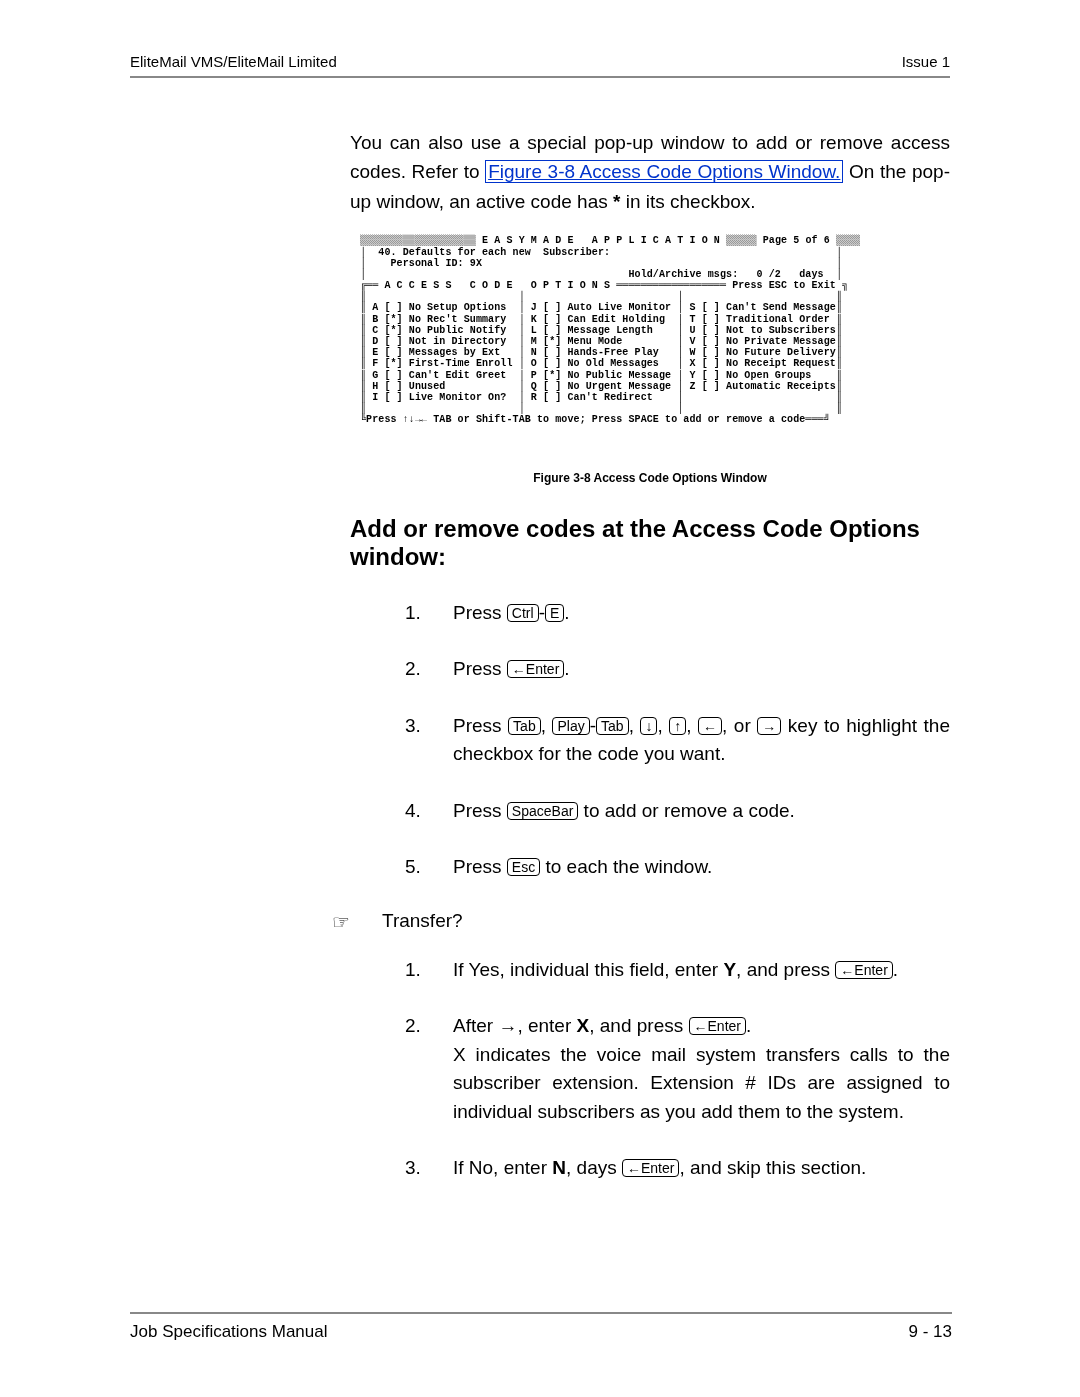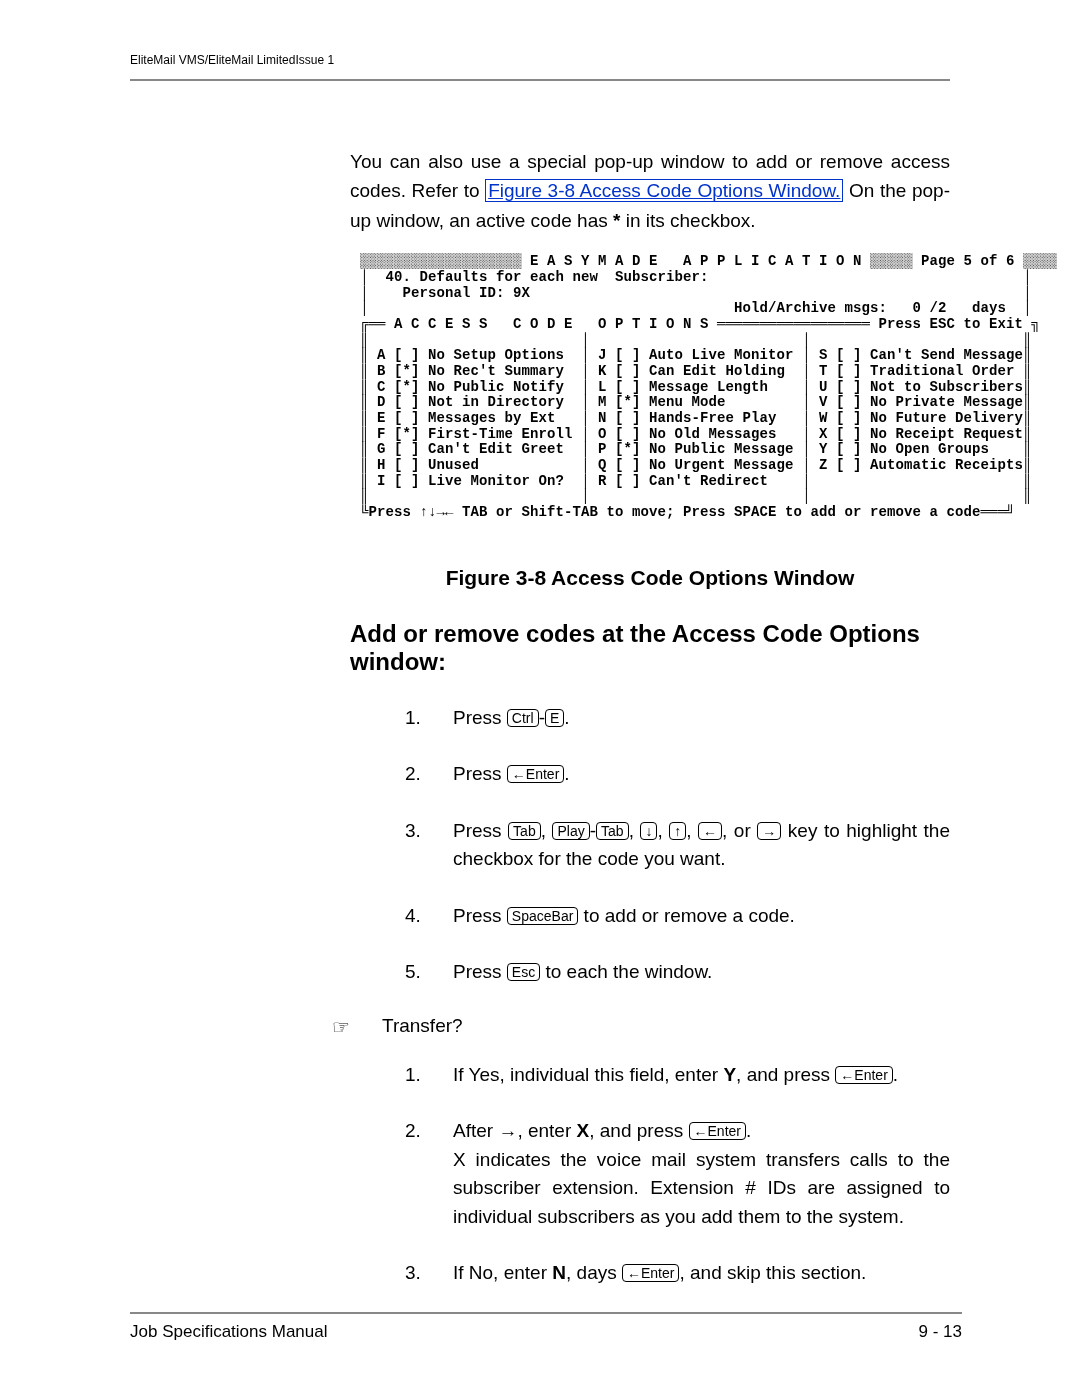--- a/index.html
+++ b/index.html
@@ -10,54 +10,54 @@
     font-family: Arial, Helvetica, sans-serif;
     color: #000;
     background: #fff;
     position: relative;
   }
   .page {
     padding: 53px 130px 0 130px;
   }
   .header-row {
     display: flex;
-    justify-content: flex-start;
-    font-size: 12px;
-    padding-bottom: 12px;
+    justify-content: space-between;
+    font-size: 15px;
+    padding-bottom: 6px;
     border-bottom: 2px solid #888;
   }
   .body-col {
     margin-left: 220px;
-    margin-top: 66px;
+    margin-top: 50px;
   }
   .para {
     font-size: 19px;
     line-height: 1.55;
     text-align: justify;
   }
   .link {
     color: #0033cc;
     text-decoration: underline;
     border: 1px solid #0033cc;
     padding: 0 2px;
   }
   .terminal {
     font-family: "Courier New", monospace;
-    font-size: 14px;
+    font-size: 10px;
     font-weight: bold;
     white-space: pre;
     line-height: 1.12;
     margin: 15px 0 0 10px;
     letter-spacing: 0.1px;
   }
   .shade { background: #ccc; }
   .fig-caption {
     text-align: center;
     font-weight: bold;
-    font-size: 21px;
+    font-size: 12px;
     margin: 45px 0 30px 0;
   }
   .section-head {
     font-weight: bold;
     font-size: 24px;
     margin-top: 25px;
     margin-bottom: 28px;
   }
   .steps { margin-left: 55px; }
   .step-row {
@@ -87,21 +87,21 @@
     margin-bottom: 22px;
   }
   .hand-icon {
     width: 50px;
     flex-shrink: 0;
     font-size: 20px;
   }
   .footer {
     position: absolute;
     left: 130px;
-    right: 118px;
+    right: 128px;
     bottom: 55px;
     border-top: 2px solid #888;
     padding-top: 8px;
     display: flex;
     justify-content: space-between;
     font-size: 17px;
   }
 </style>
 </head>
 <body>

